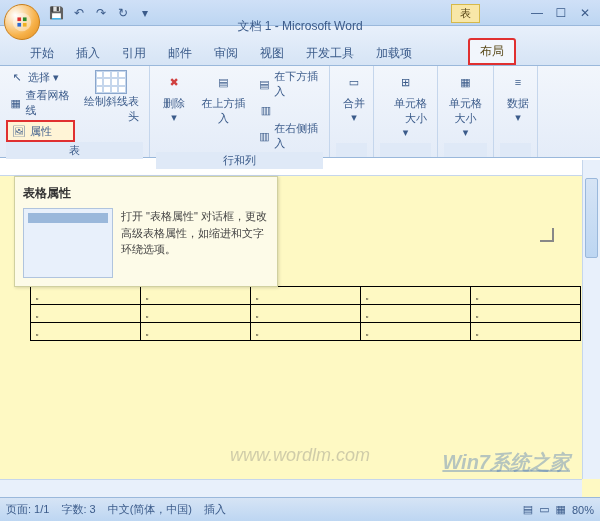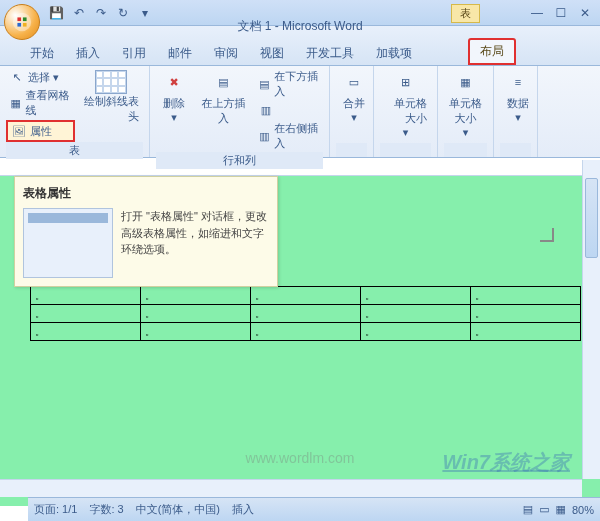--- a/index.html
+++ b/index.html
@@ -24,39 +24,39 @@
 .group-label { text-align: center; font-size: 11px; color: #3b5b8a; padding: 1px 0; background: #dfe9f7; }
 .vstack { display: flex; flex-direction: column; gap: 1px; }
 .small-btn { display: flex; align-items: center; gap: 3px; padding: 1px 3px; color: #3b5b8a; cursor: pointer; font-size: 11px; }
 .small-btn.highlight { border: 2px solid #e03030; background: #fff4d6; }
 .big-btn { display: flex; flex-direction: column; align-items: center; padding: 2px 4px; color: #3b5b8a; cursor: pointer; font-size: 11px; min-width: 36px; }
 .big-btn .ico { width: 24px; height: 24px; margin-bottom: 2px; display: flex; align-items: center; justify-content: center; }
 .grid-ico { width: 32px; height: 24px; background: #fff; border: 1px solid #8aa6cc; display: grid; grid-template-columns: repeat(4,1fr); grid-template-rows: repeat(3,1fr); }
 .grid-ico div { border: 0.5px solid #c5d6ec; }
 .icon-box { width: 16px; height: 16px; display: inline-flex; align-items: center; justify-content: center; }
 .ruler { height: 18px; background: #fff; border-bottom: 1px solid #c5d6ec; }
-.page-area { position: relative; height: 330px; background: #86efac; }
+.page-area { position: relative; height: 330px; background: #fef9c3; }
 .tooltip-box { position: absolute; left: 14px; top: 0; width: 264px; background: #fdfbe8; border: 1px solid #d0d0a0; padding: 8px; z-index: 5; box-shadow: 1px 1px 3px rgba(0,0,0,0.15);}
 .tooltip-title { font-weight: bold; font-size: 12px; margin-bottom: 6px; color: #333; }
 .tooltip-body { display: flex; gap: 8px; }
 .tooltip-thumb { width: 90px; height: 70px; background: #e8f0fb; border: 1px solid #b0c4de; flex-shrink: 0; position: relative; }
 .tooltip-thumb::before { content:""; position:absolute; top:4px; left:4px; right:4px; height:10px; background:#9ab8db; }
 .tooltip-desc { font-size: 11px; color: #444; line-height: 1.5; }
 .doc { position: absolute; left: 30px; top: 92px; }
 .caption { font-size: 11px; margin-bottom: 3px; }
 .tbl { border-collapse: collapse; }
 .tbl td { border: 1px solid #000; width: 110px; height: 18px; font-size: 10px; padding-left: 4px; }
 .corner { position: absolute; right: 46px; top: 52px; width: 14px; height: 14px; border-right: 2px solid #888; border-bottom: 2px solid #888; }
 .vscroll { position: absolute; right: 0; top: 160px; width: 18px; bottom: 42px; background: #e8f0fb; border-left: 1px solid #c5d6ec; }
 .vscroll .thumb { position: absolute; left: 2px; right: 2px; top: 18px; height: 80px; background: linear-gradient(#d6e4f5,#bdd6f2); border: 1px solid #9ab8db; border-radius: 2px; }
 .hscroll { position: absolute; left: 0; right: 18px; bottom: 24px; height: 18px; background: #e8f0fb; border-top: 1px solid #c5d6ec; }
-.statusbar { position: absolute; left: 0; right: 0; bottom: 0; height: 24px; background: linear-gradient(#d6e4f5,#bdd6f2); display: flex; align-items: center; padding: 4px 6px; gap: 12px; color: #3b5b8a; font-size: 11px; border-top: 1px solid #9ab8db; margin-left: 28px; }
+.statusbar { position: absolute; left: 0; right: 0; bottom: 0; height: 24px; background: linear-gradient(#d6e4f5,#bdd6f2); display: flex; align-items: center; padding: 4px 6px; gap: 12px; color: #3b5b8a; font-size: 11px; border-top: 1px solid #9ab8db; }
 .statusbar .right { margin-left: auto; display: flex; gap: 6px; align-items: center; }
 .watermark { position: absolute; right: 30px; bottom: 30px; font-size: 20px; color: rgba(50,100,180,0.35); font-style: italic; font-weight: bold; text-decoration: underline; }
-.url-wm { position: absolute; left: 50%; bottom: 40px; transform: translateX(-50%); color: rgba(120,120,120,0.35); font-size: 14px; }
+.url-wm { position: absolute; left: 50%; bottom: 40px; transform: translateX(-50%); color: rgba(120,120,120,0.35); font-size: 18px; font-style: italic; }
 </style>
 </head>
 <body>
 
 <div class="office-btn">
   <svg viewBox="0 0 24 24">
       <circle cx="12" cy="12" r="10" fill="#fff" opacity="0.4"></circle>
       <rect x="7" y="7" width="4" height="4" fill="#e03030"></rect>
       <rect x="13" y="7" width="4" height="4" fill="#2a8a2a"></rect>
       <rect x="7" y="13" width="4" height="4" fill="#2a6ad0"></rect>

